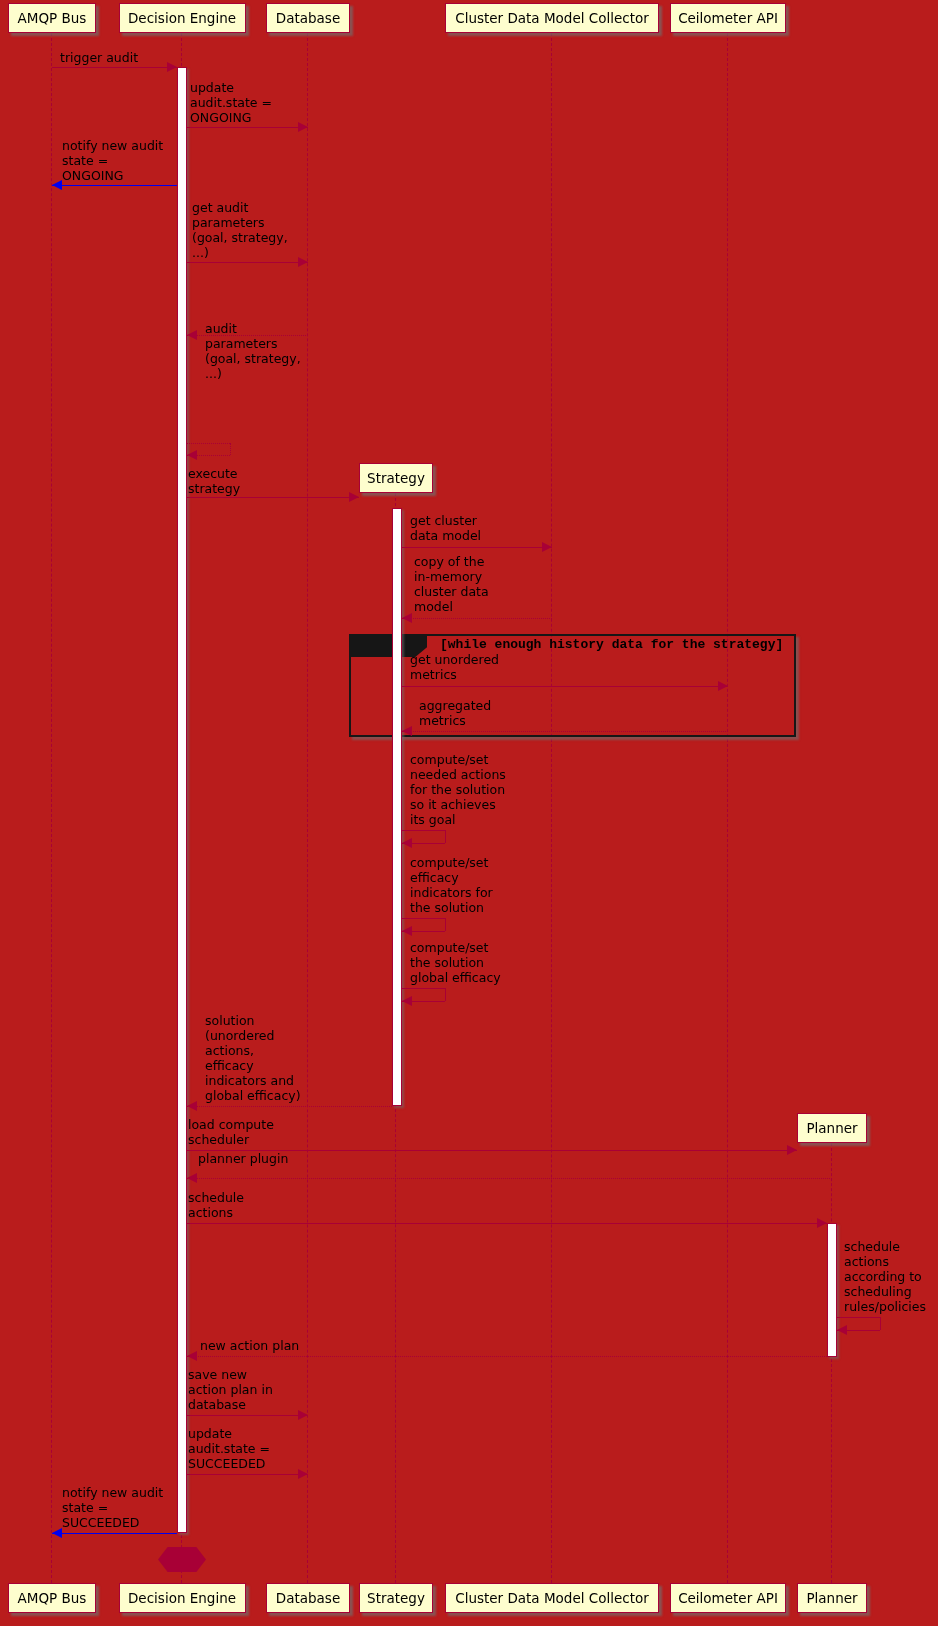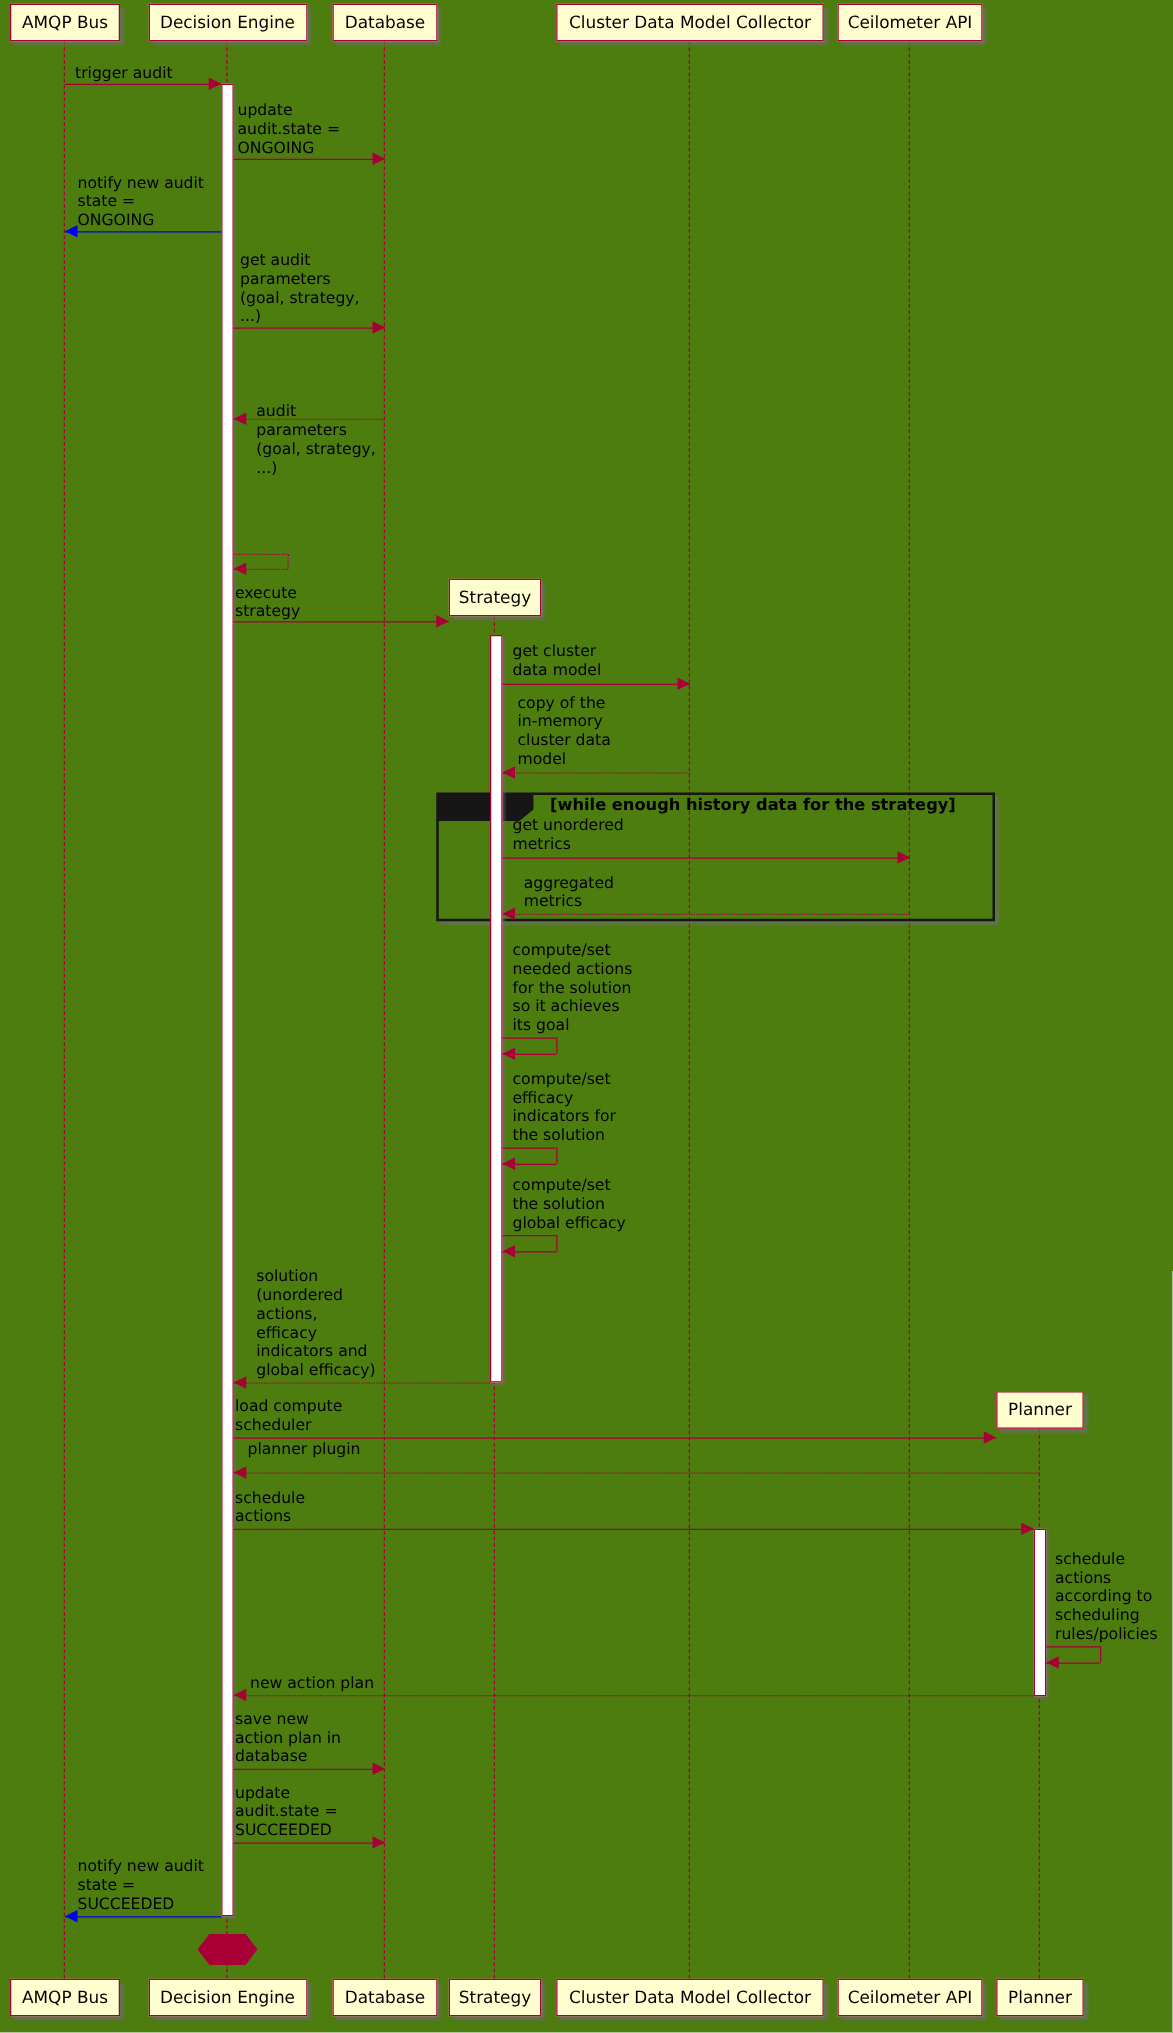--- a/index.html
+++ b/index.html
@@ -1,17 +1,17 @@
 <!DOCTYPE html>
 <html><head>
 <meta charset="utf-8">
 <style>
   html,body{margin:0;padding:0;background:#ffffff;}
   #canvas{
-    position:relative;width:938px;height:1626px;background:#4d7c0f;
+    position:relative;width:938px;height:1626px;background:#b91c1c;
     font-family:"DejaVu Sans",sans-serif;color:#000;overflow:hidden;
   }
   .pbox{
     position:absolute;height:30px;box-sizing:border-box;
     background:#FEFECE;border:1.6px solid #A80036;
     box-shadow:3px 3px 2px rgba(110,110,110,0.65);
     display:flex;align-items:center;justify-content:center;
     font-size:13.5px;white-space:nowrap;z-index:6;
   }
   .lifeline{position:absolute;width:0;border-left:1.3px dashed #A80036;z-index:1;}
@@ -72,21 +72,21 @@
     <div class="pbox" style="left: 445px; top: 1583px; width: 214px;">Cluster Data Model Collector</div>
     <div class="lifeline" style="left: 727px; top: 33px; height: 1550px;"></div>
     <div class="pbox" style="left: 670px; top: 3px; width: 116px;">Ceilometer API</div>
     <div class="pbox" style="left: 670px; top: 1583px; width: 116px;">Ceilometer API</div>
     <div class="lifeline" style="left: 831px; top: 1143px; height: 440px;"></div>
     <div class="pbox" style="left: 797px; top: 1113px; width: 70px;">Planner</div>
     <div class="pbox" style="left: 797px; top: 1583px; width: 70px;">Planner</div>
     <div class="loopframe" style="left: 349px; top: 634px; width: 447px; height: 103px;"></div>
     <div class="loophead-outer" style="left: 349px; top: 634px; width: 78px; height: 23px;"></div>
     <div class="loophead-inner" style="left: 349px; top: 634px; width: 76px; height: 21px;">loop</div>
-    <div class="loopcond" style="left: 440px; top: 637px;">[while enough history data for the strategy]</div>
+    <div class="loopcond" style="left: 440px; top: 637px; font-family: Liberation Mono, monospace;">[while enough history data for the strategy]</div>
     <div class="activation" style="left: 177px; top: 67px; height: 1466px;"></div>
     <div class="activation" style="left: 392px; top: 508px; height: 598px;"></div>
     <div class="activation" style="left: 827px; top: 1223px; height: 134px;"></div>
     <div class="mline solid" style="left: 52px; top: 67px; width: 125px; border-top-color: rgb(168, 0, 54);"></div>
     <div class="head" style="top: 62px; left: 167px; border-left: 10px solid rgb(168, 0, 54); border-top: 5px solid transparent; border-bottom: 5px solid transparent;"></div>
     <div class="mlabel" style="left: 60px; top: 50px;">trigger audit</div>
     <div class="mline solid" style="left: 187px; top: 127px; width: 121px; border-top-color: rgb(168, 0, 54);"></div>
     <div class="head" style="top: 122px; left: 298px; border-left: 10px solid rgb(168, 0, 54); border-top: 5px solid transparent; border-bottom: 5px solid transparent;"></div>
     <div class="mlabel" style="left: 190px; top: 80px;">update
 audit.state =

